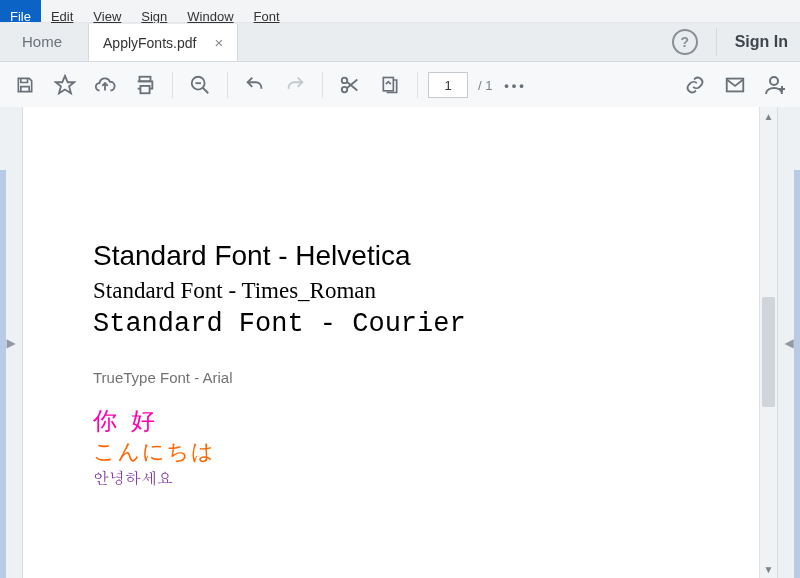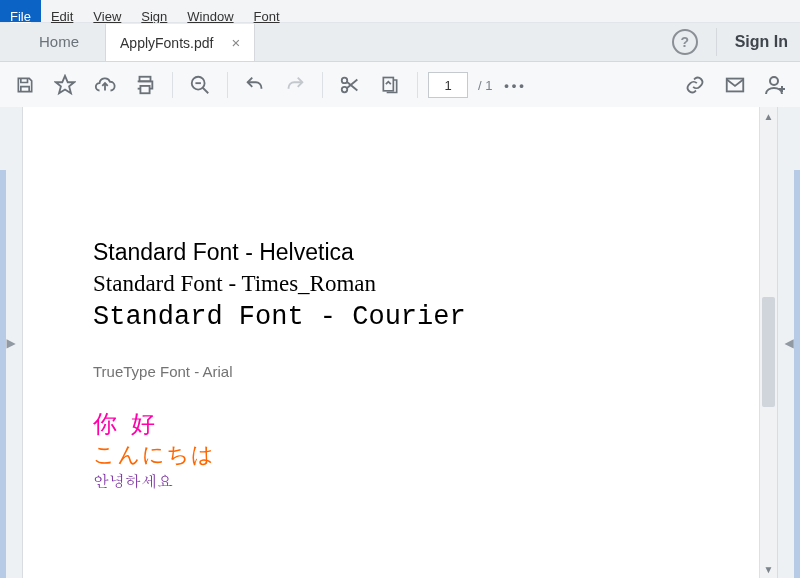--- a/index.html
+++ b/index.html
@@ -43,21 +43,20 @@
   .mnemonic { text-decoration: underline; }
 
   
   .toptabs {
     display: flex;
     align-items: stretch;
     height: 38px;
     background: #e9edf0;
     border-bottom: 1px solid #d5d9dd;
     position: relative;
-    padding-left: 17px;
   }
   .navtab {
     padding: 10px 22px 8px;
     font-size: 15px;
     color: #6a727a;
     cursor: pointer;
   }
   .doc-tab {
     display: flex;
     align-items: center;
@@ -189,25 +188,25 @@
     background: #fff;
     height: 1000px;
     box-shadow: inset -1px 0 0 #e6e9ec;
   }
   .content {
     position: absolute;
     left: 70px;
     top: 130px;
   }
   .line { margin: 0; padding: 0; line-height: 1.35; }
-  .helv { font-family: Arial, Helvetica, sans-serif; font-size: 23px; color:#000; }
+  .helv { font-family: Arial, Helvetica, sans-serif; font-size: 28px; color:#000; }
   .times { font-family: "Times New Roman", Times, serif; font-size: 23px; color:#000; }
   .courier { font-family: "Courier New", Courier, monospace; font-size: 27px; color:#000; }
   .arial { font-family: Arial, sans-serif; font-size: 15px; color:#737373; margin-top: 26px; }
-  .cjk-block { margin-top: 26px; }
+  .cjk-block { margin-top: 16px; }
   .zh { font-size: 24px; color:#ff00aa; font-family: "SimSun","Songti SC",serif; letter-spacing: 4px;}
   .ja { font-size: 22px; color:#ff6600; font-family: "MS Mincho","Hiragino Mincho Pro",serif; letter-spacing: 2px;}
   .ko { font-size: 16px; color:#7a2fa0; font-family: "Batang","AppleMyungjo",serif; }
 
   .blueedge-left {
     position: absolute;
     left: 0; width: 6px;
     top: 170px; bottom: 0;
     background: #b7cbe6;
   }

